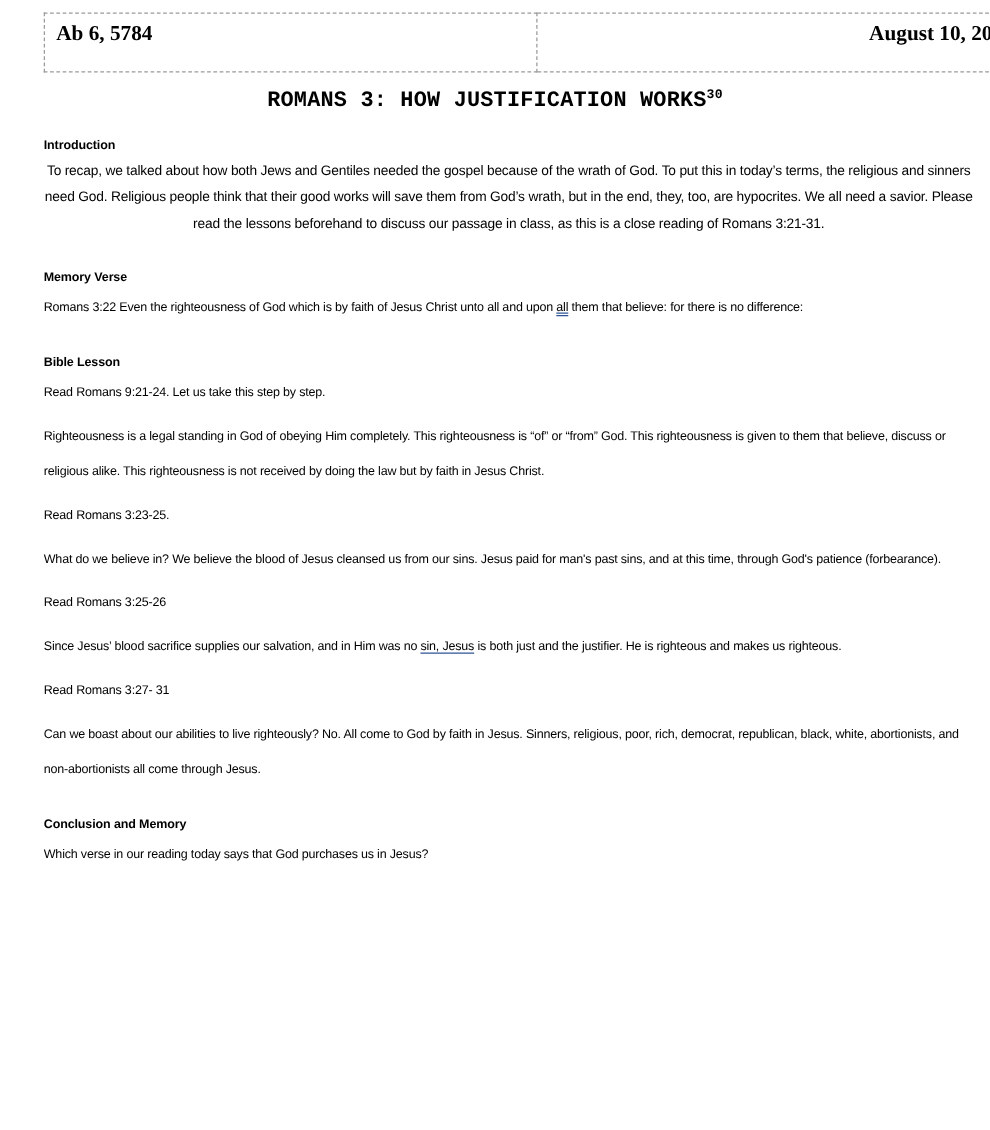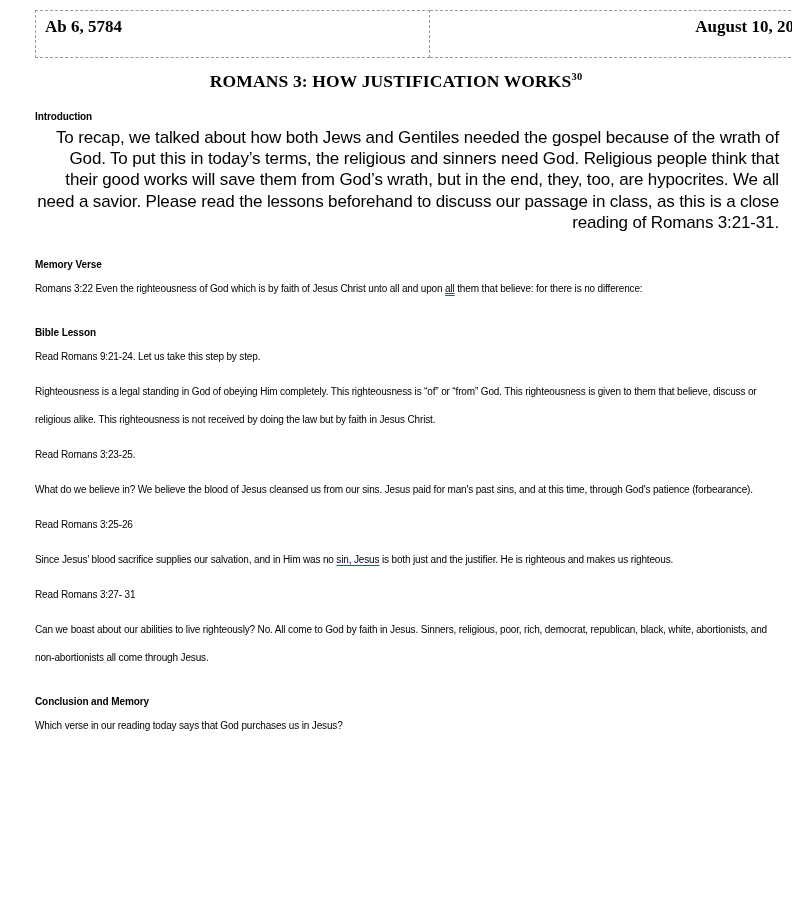--- a/index.html
+++ b/index.html
@@ -46,21 +46,21 @@
   td.hdr-left  { width: 375px; text-align: left; }
   td.hdr-right { width: 372px; text-align: right; }
 
   
   .doc-title {
     position: absolute;
     left: 0;
     top: 70px;
     width: 792px;
     text-align: center;
-    font-family: Liberation Serif, serif;
+    font-family: Liberation Mono, monospace;
     font-size: 17.5px;
     font-weight: bold;
     letter-spacing: 0.15px;
     line-height: 22px;
     margin: 0;
   }
   .doc-title sup {
     font-size: 10.5px;
     font-weight: bold;
     vertical-align: super;
@@ -75,25 +75,25 @@
     width: 744px;
   }
   .sec-head {
     font-size: 10px;
     font-weight: bold;
     line-height: 21px;
     margin: 0;
     letter-spacing: -0.1px;
   }
   p.tight {
-    font-size: 17px;
+    font-size: 11px;
     line-height: 21.2px;
     margin: 0;
     letter-spacing: -0.15px;
-    text-align: right;
+    text-align: center;
   }
   p.loose {
     font-size: 10px;
     line-height: 28px;
     margin: 0;
     letter-spacing: -0.15px;
     text-align: left;
   }
   .gap-sm { height: 19px; }
   .gap-md { height: 21px; }

